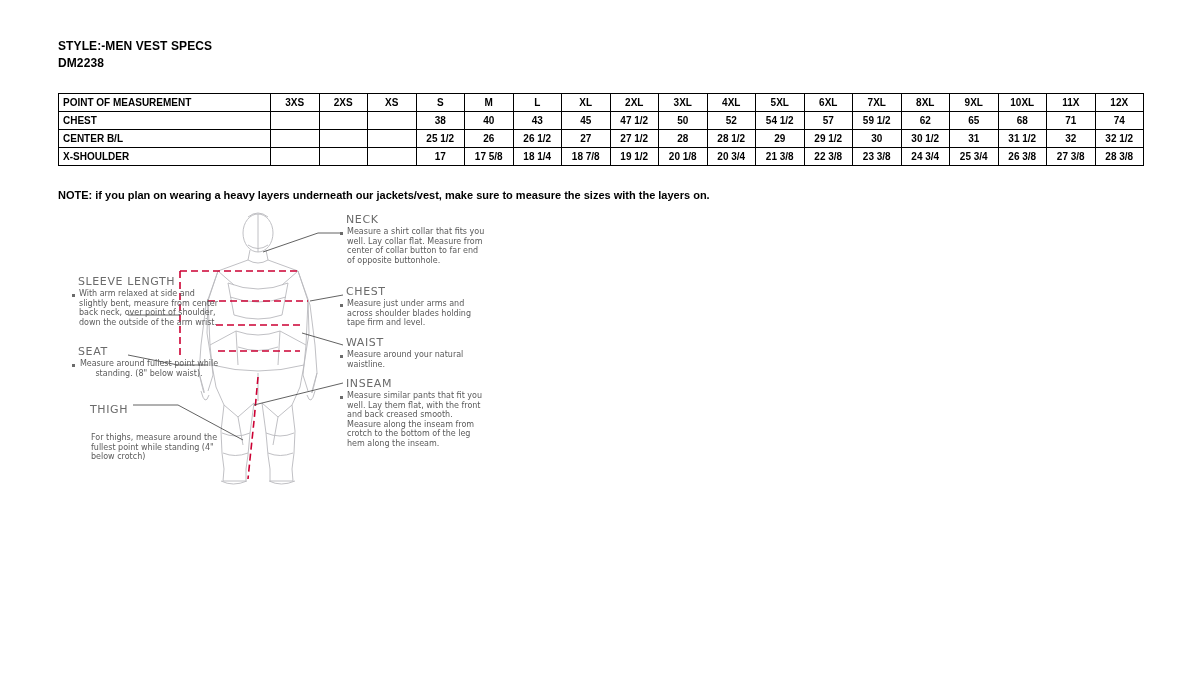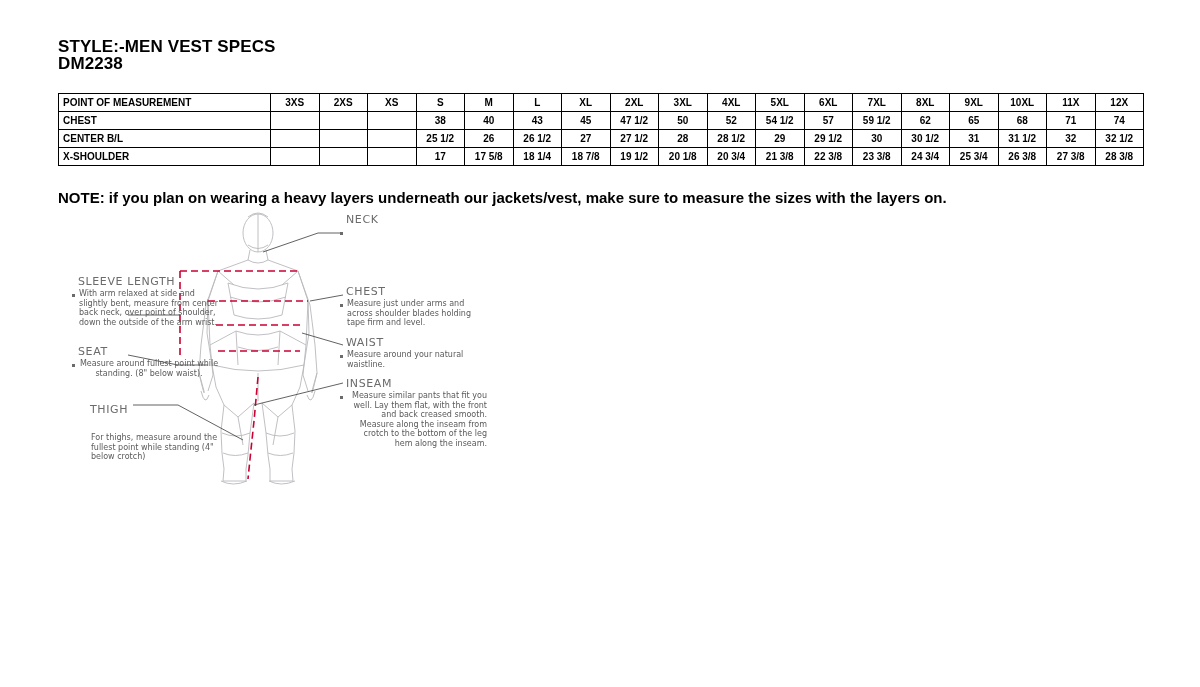--- a/index.html
+++ b/index.html
@@ -16,21 +16,21 @@
     overflow: hidden;
   }
 
   
   .header {
     position: absolute;
     left: 58px;
     top: 38px;
   }
   .header .line {
-    font-size: 17px;
+    font-size: 12px;
     font-weight: bold;
     letter-spacing: 0.1px;
     line-height: 17px;
     white-space: nowrap;
   }
 
   
   .spec-table-wrap {
     position: absolute;
     left: 58px;
@@ -58,21 +58,21 @@
     padding-left: 4px;
     width: 212px;
   }
   table.spec col.sizecol { width: 48.5px; }
 
   
   .note {
     position: absolute;
     left: 58px;
     top: 189px;
-    font-size: 15px;
+    font-size: 11px;
     font-weight: bold;
     white-space: nowrap;
   }
 
   
   .diagram {
     position: absolute;
     left: 58px;
     top: 205px;
     width: 460px;
@@ -300,32 +300,33 @@
       <path d="M244 128 L285 140"></path>
       <path d="M196 200 L285 178"></path>
       <path d="M122 110 L70 110"></path>
       <path d="M150 160 L120 160 L70 150"></path>
       <path d="M185 235 L120 200 L75 200"></path>
     </g>
   </svg>
 
   <div class="dtitle" style="left:288px; top:8px;">NECK</div>
   <span class="bullet" style="left:282px; top:27px;"></span>
+  <div class="dbody" style="left:289px; top:22px; width:140px;">Measure a shirt collar that fits you well. Lay collar flat. Measure from center of collar button to far end of opposite buttonhole.</div>
 
   <div class="dtitle" style="left:288px; top:80px;">CHEST</div>
   <span class="bullet" style="left:282px; top:99px;"></span>
   <div class="dbody" style="left:289px; top:94px; width:140px;">Measure just under arms and across shoulder blades holding tape firm and level.</div>
 
   <div class="dtitle" style="left:288px; top:131px;">WAIST</div>
   <span class="bullet" style="left:282px; top:150px;"></span>
   <div class="dbody" style="left:289px; top:145px; width:140px;">Measure around your natural waistline.</div>
 
   <div class="dtitle" style="left:288px; top:172px;">INSEAM</div>
   <span class="bullet" style="left:282px; top:191px;"></span>
-  <div class="dbody" style="left:289px; top:186px; width:140px;text-align:right;">Measure similar pants that fit you well. Lay them flat, with the front and back creased smooth. Measure along the inseam from crotch to the bottom of the leg hem along the inseam.</div>
+  <div class="dbody" style="left:289px; top:186px; width:140px;">Measure similar pants that fit you well. Lay them flat, with the front and back creased smooth. Measure along the inseam from crotch to the bottom of the leg hem along the inseam.</div>
 
   <div class="dtitle" style="left:20px; top:70px;text-align:right;">SLEEVE LENGTH</div>
   <span class="bullet" style="left:14px; top:89px;"></span>
   <div class="dbody" style="left:21px; top:84px; width:140px;">With arm relaxed at side and slightly bent, measure from center back neck, over point of shoulder, down the outside of the arm wrist.</div>
 
   <div class="dtitle" style="left:20px; top:140px;">SEAT</div>
   <span class="bullet" style="left:14px; top:159px;"></span>
   <div class="dbody" style="left:21px; top:154px; width:140px;text-align:center;">Measure around fullest point while standing. (8" below waist).</div>
 
   <div class="dtitle" style="left:32px; top:198px;">THIGH</div>

